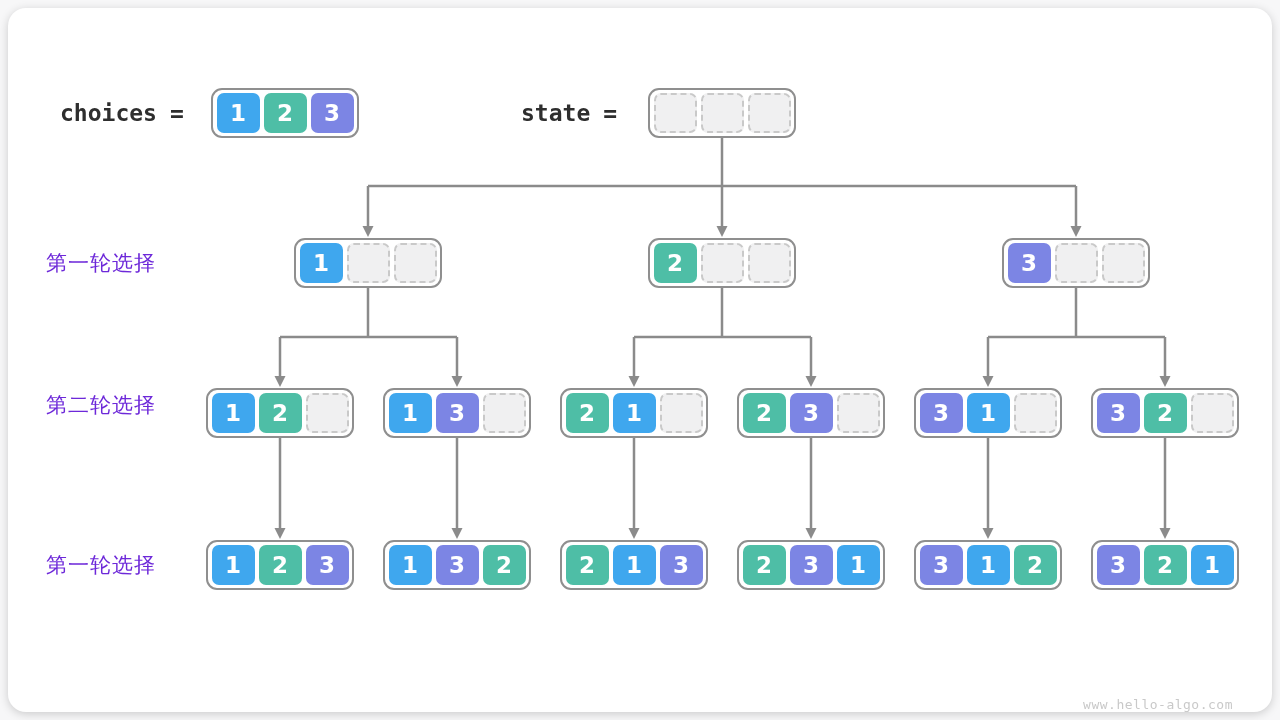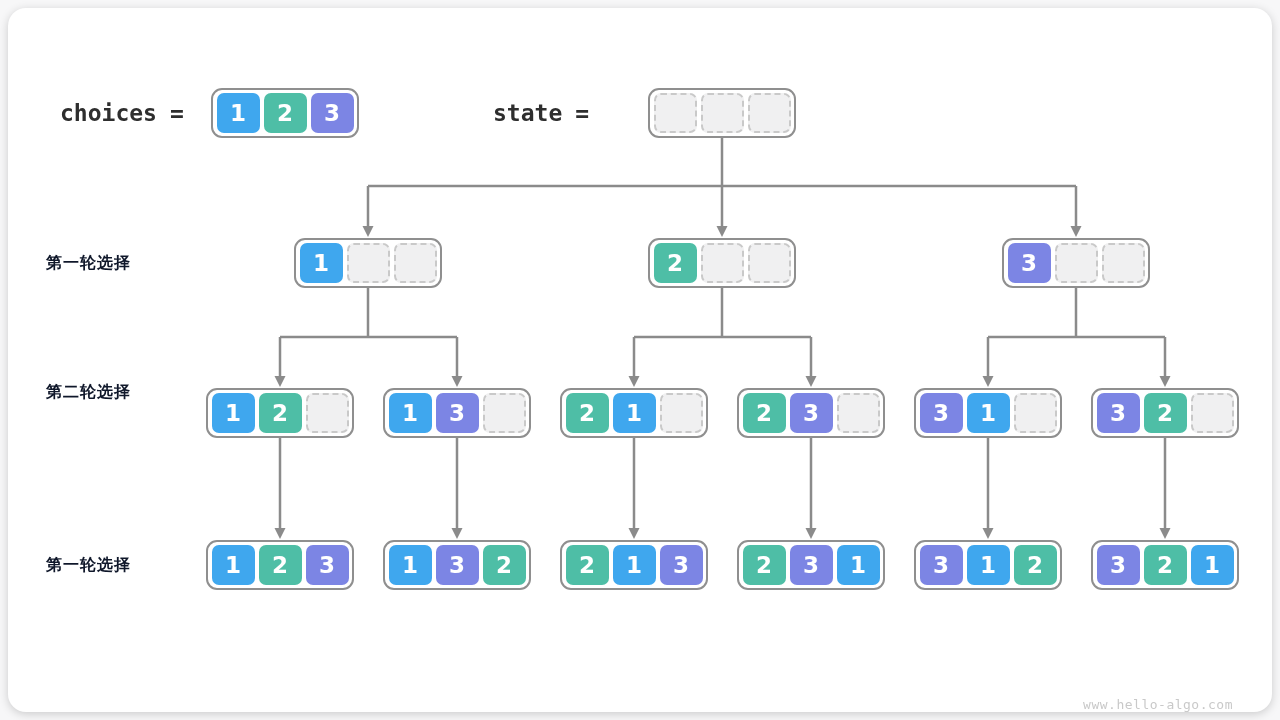--- a/index.html
+++ b/index.html
@@ -17,28 +17,28 @@
   #connectors{
     position:absolute;left:0;top:0;width:1280px;height:720px;
     z-index:1;pointer-events:none;
   }
   .code-label{
     position:absolute;z-index:2;display:flex;gap:13px;align-items:center;
     font-family:"DejaVu Sans Mono","Liberation Mono",monospace;
     font-weight:bold;font-size:23px;color:#2e2e2e;line-height:26px;
   }
   #choices-label{left:60px;top:100px;}
-  #state-label{left:493px;top:100px;}
+  #state-label{left:521px;top:100px;}
   .round-label{
     position:absolute;left:46px;z-index:2;
-    font-size:16px;line-height:28px;color:#0f172a;font-weight:700;
+    font-size:21px;line-height:28px;color:#6d28d9;font-weight:400;
     letter-spacing:1px;
   }
   #round-label-1{top:249px;}
-  #round-label-2{top:378px;}
+  #round-label-2{top:391px;}
   #round-label-3{top:551px;}
   .abox{
     position:absolute;z-index:2;box-sizing:border-box;
     width:148px;height:50px;background:#ffffff;
     border:2px solid #8f8f8f;border-radius:11px;
     display:flex;align-items:center;justify-content:center;gap:4px;
   }
   .cell{
     box-sizing:border-box;width:43px;height:40px;border-radius:7px;
     display:flex;align-items:center;justify-content:center;

